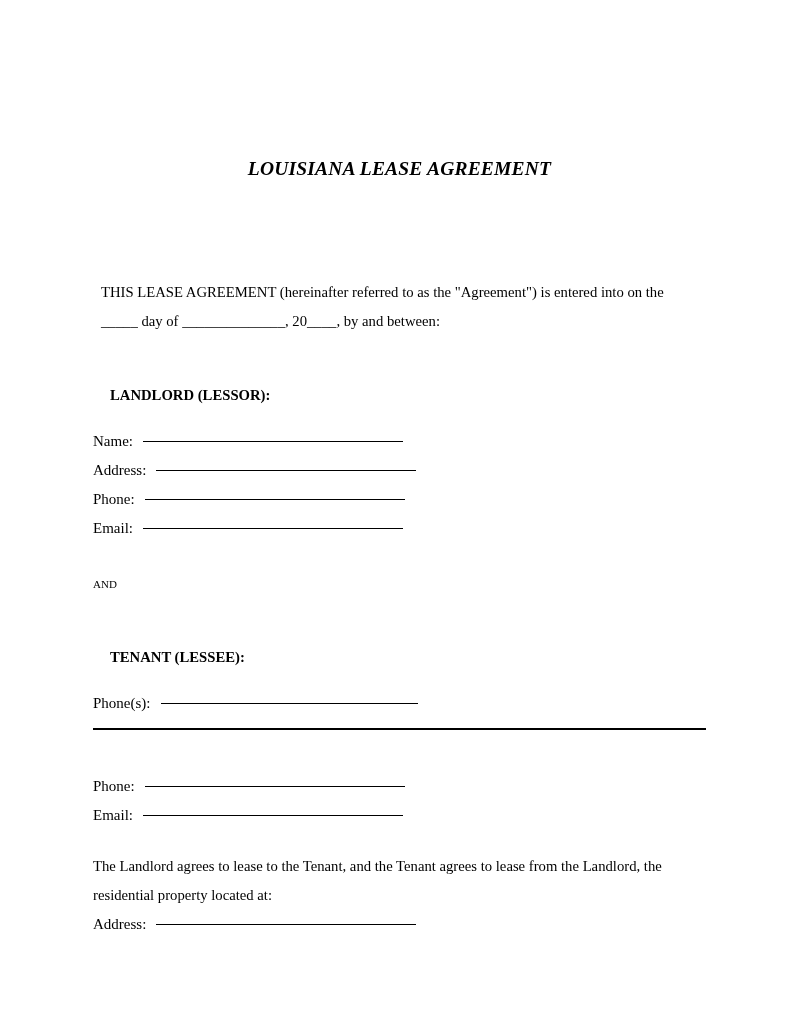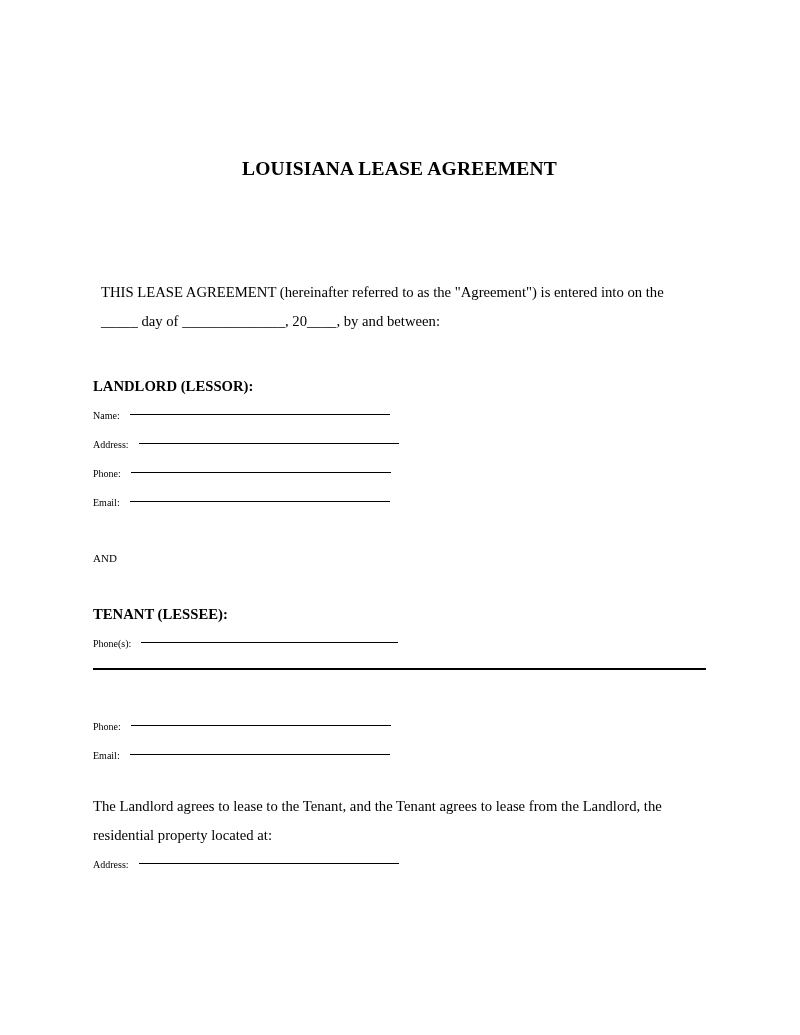--- a/index.html
+++ b/index.html
@@ -29,45 +29,46 @@
 
   
   .doc-title {
     text-align: center;
     font-weight: bold;
     font-size: 19.5px;
     letter-spacing: 0.2px;
     margin: 0;
     padding-top: 157px;
     line-height: 1.2;
+    font-style: italic;
   }
 
   
   .intro {
     margin: 8px;
     padding-top: 90px;
     font-size: 14.7px;
     line-height: 29px;
     text-align: left;
   }
 
   
   .section-head {
     font-weight: bold;
     font-size: 14.7px;
     line-height: 29px;
-    margin: 0;
+    margin: 17px;
   }
   .head-landlord { padding-top: 28px; }
   .head-tenant   { padding-top: 27px; }
   .head-property { padding-top: 26px; }
 
   
   .field {
-    font-size: 10px;
+    font-size: 15px;
     line-height: 29px;
     margin: 0;
     display: block;
     white-space: nowrap;
   }
   .field .label {
     display: inline-block;
     vertical-align: baseline;
   }
   .field .rule {

